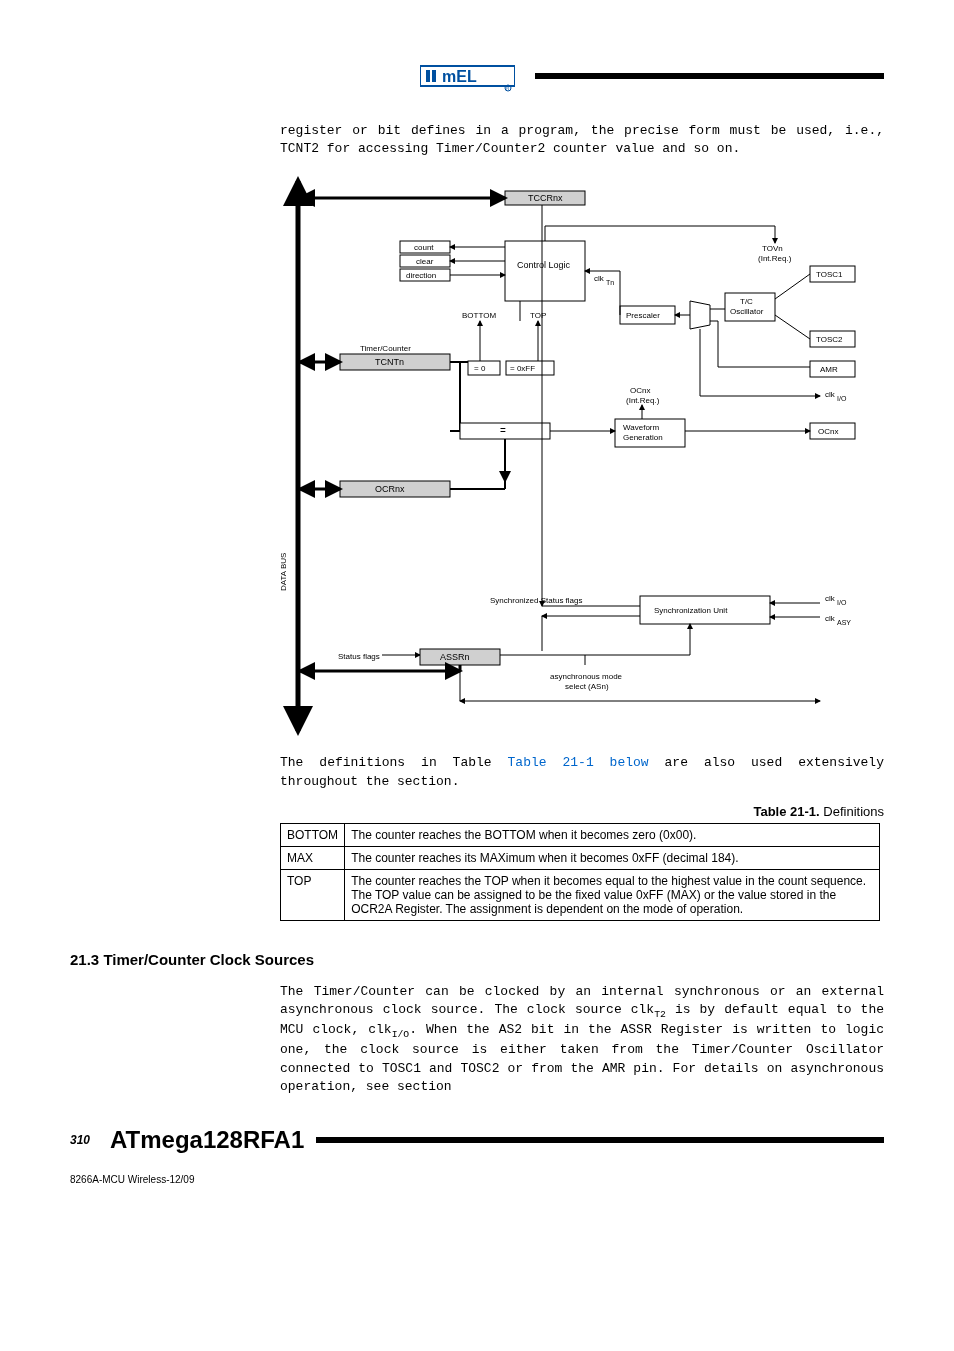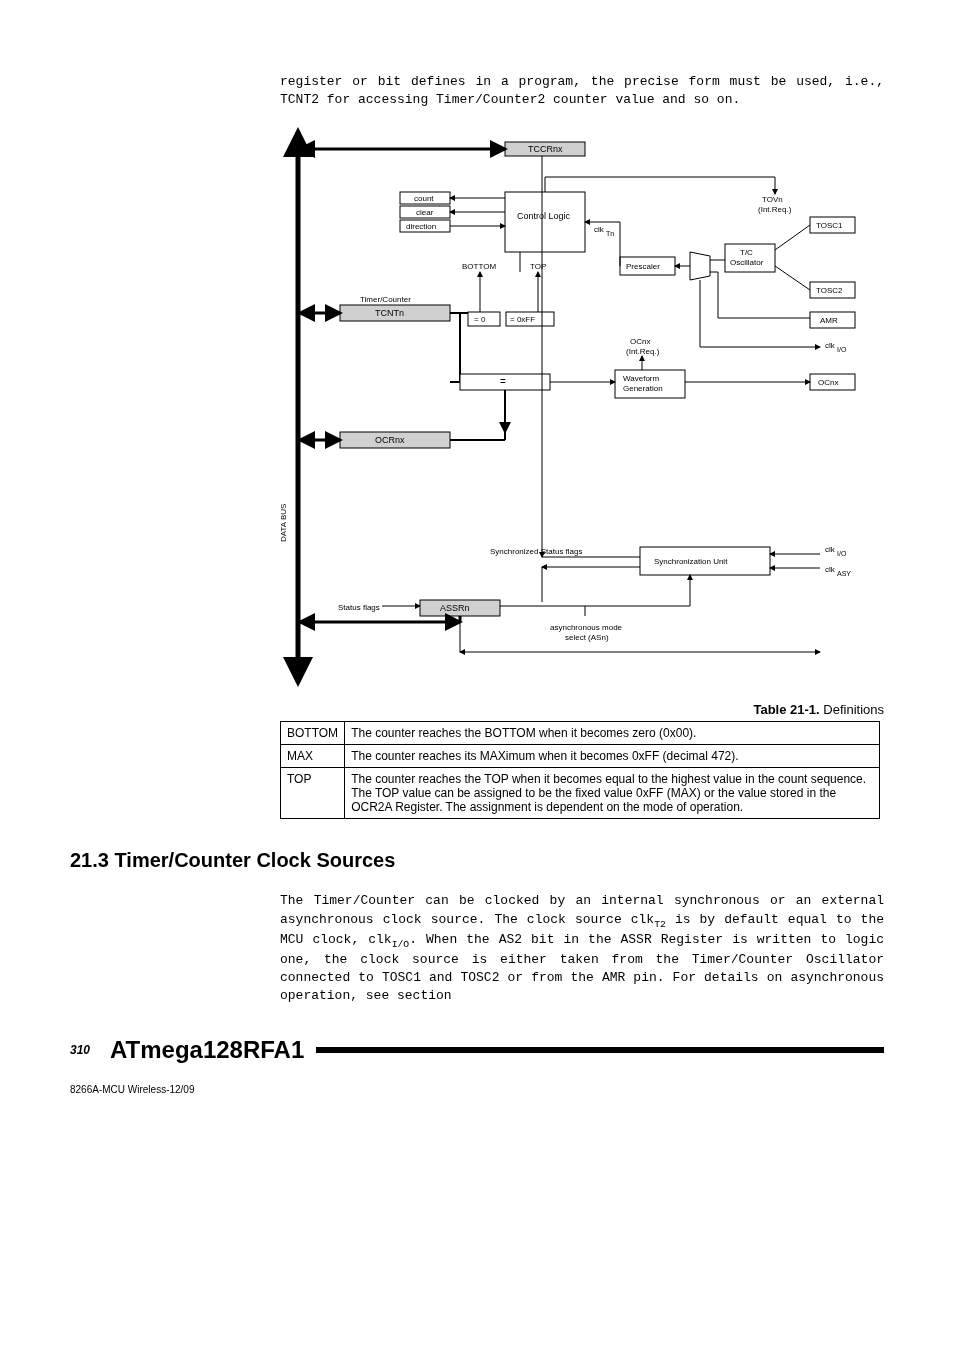--- a/index.html
+++ b/index.html
@@ -62,21 +62,21 @@
     font-size: 12px;
   }
   table.defs td {
     border: 1px solid #000;
     padding: 4px 6px;
     vertical-align: top;
   }
   .section-heading {
     margin-top: 30px;
     font-weight: bold;
-    font-size: 20px;
+    font-size: 15px;
   }
   .footer {
     margin-top: 30px;
     display: flex;
     align-items: center;
   }
   .page-num {
     width: 40px;
     font-size: 12px;
     font-weight: bold;
@@ -99,20 +99,31 @@
   }
   .link { color: #0066cc; }
   .sub { font-size: 0.75em; vertical-align: sub; }
   text.svgt { font-family: Arial, Helvetica, sans-serif; }
 </style>
 </head>
 <body>
 
 <div class="page">
 
+  <div class="header">
+    <svg class="logo" viewBox="0 0 95 32">
+      <rect x="0" y="6" width="95" height="20" fill="none" stroke="#0050a0" stroke-width="2"></rect>
+      <rect x="6" y="10" width="4" height="12" fill="#0050a0"></rect>
+      <rect x="12" y="10" width="4" height="12" fill="#0050a0"></rect>
+      <text x="22" y="22" font-family="Arial" font-size="16" font-weight="bold" fill="#0050a0">mEL</text>
+      <circle cx="88" cy="28" r="3" fill="none" stroke="#0050a0" stroke-width="1"></circle>
+      <text x="86.2" y="30" font-size="4" fill="#0050a0">R</text>
+    </svg>
+    <div class="header-rule"></div>
+  </div>
 
   <p class="body-text">register or bit defines in a program, the precise form must be used, i.e., TCNT2 for accessing Timer/Counter2 counter value and so on.</p>
 
 
   <div class="diagram-wrap">
     <svg viewBox="0 0 600 570">
       <defs>
         <marker id="ah" markerWidth="6" markerHeight="6" refX="5" refY="3" orient="auto">
           <path d="M0,0 L6,3 L0,6 Z" fill="#000"></path>
         </marker>
@@ -259,35 +270,38 @@
       <text class="svgt" x="285" y="518" font-size="8">select (ASn)</text>
       <line x1="305" y1="494" x2="305" y2="484" stroke="#000"></line>
       <line x1="262" y1="484" x2="410" y2="484" stroke="#000"></line>
       <line x1="410" y1="484" x2="410" y2="453" stroke="#000" marker-end="url(#ah)"></line>
 
       <line x1="180" y1="530" x2="540" y2="530" stroke="#000" marker-start="url(#ahb)" marker-end="url(#ah)"></line>
       <line x1="180" y1="494" x2="180" y2="530" stroke="#000"></line>
     </svg>
   </div>
 
+  <p class="body-text">
+    <span>The definitions in Table </span><span class="link">Table 21-1 below</span><span> are also used extensively throughout the section.</span>
+  </p>
 
   <p class="table-caption">
     <b>Table 21-1.</b>
     <span>Definitions</span>
   </p>
 
   <table class="defs">
     <tbody>
         <tr>
       <td>BOTTOM</td>
       <td>The counter reaches the BOTTOM when it becomes zero (0x00).</td>
     </tr>
     <tr>
       <td>MAX</td>
-      <td>The counter reaches its MAXimum when it becomes 0xFF (decimal 472).</td>
+      <td>The counter reaches its MAXimum when it becomes 0xFF (decimal 184).</td>
     </tr>
     <tr>
       <td>TOP</td>
       <td>The counter reaches the TOP when it becomes equal to the highest value in the count sequence. The TOP value can be assigned to be the fixed value 0xFF (MAX) or the value stored in the OCR2A Register. The assignment is dependent on the mode of operation.</td>
     </tr>
   </tbody>
     </table>
 
   <p class="section-heading">
     <span>21.3</span>

